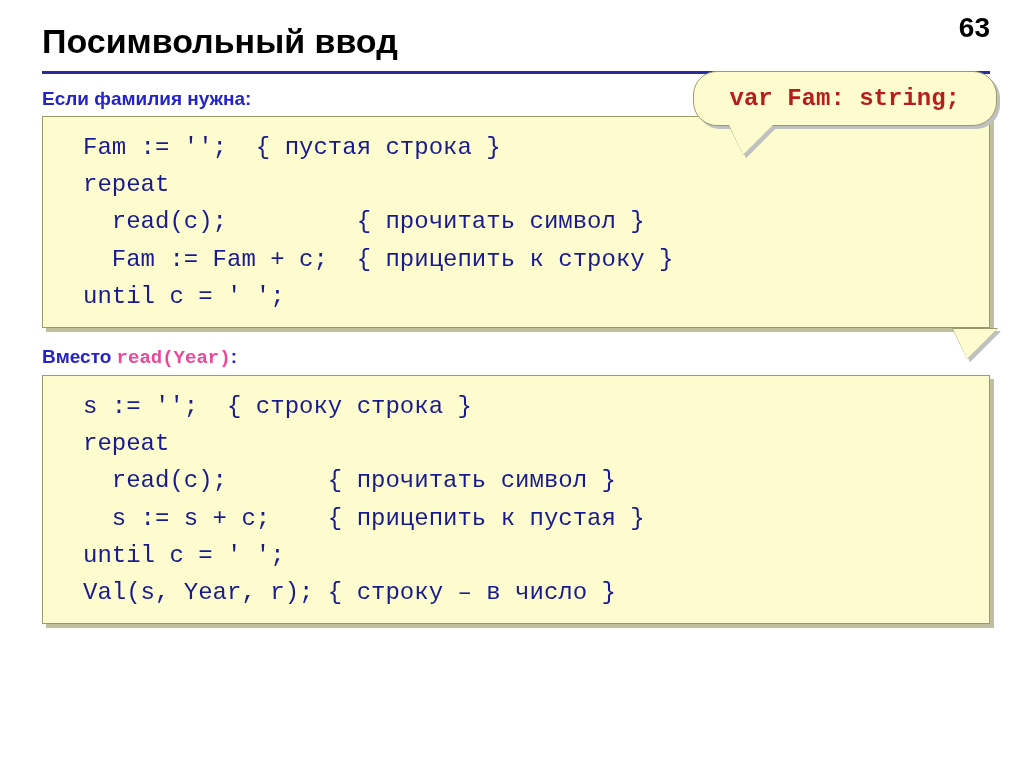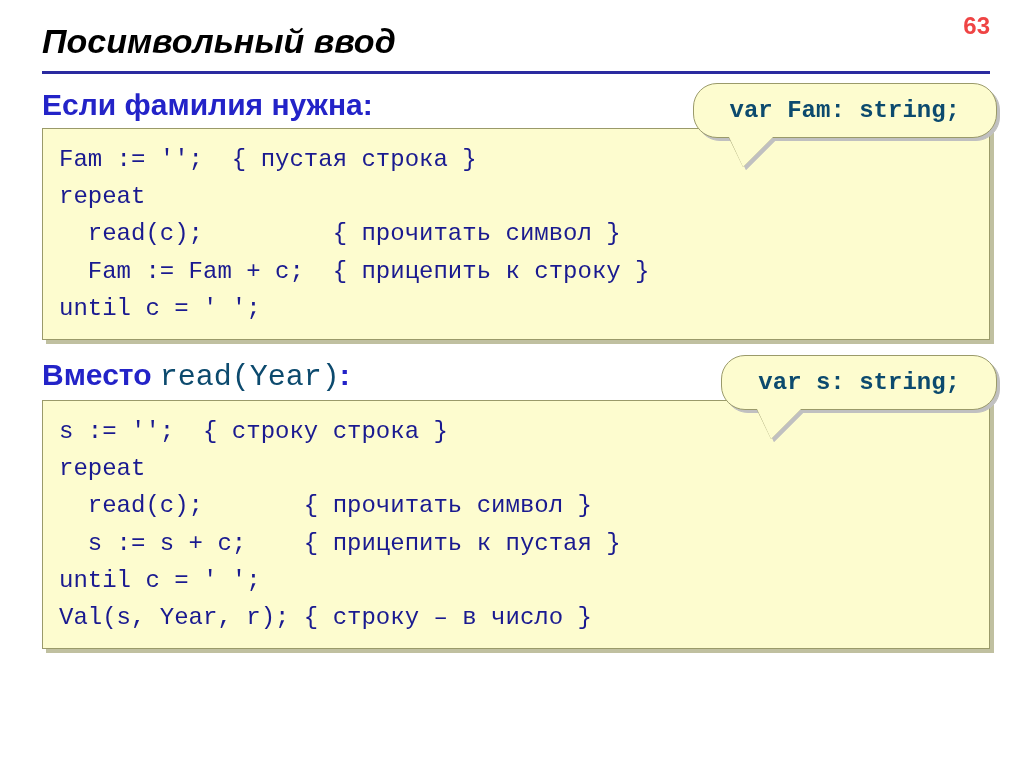--- a/index.html
+++ b/index.html
@@ -13,75 +13,74 @@
     overflow: hidden;
   }
   .page {
     padding: 18px 34px 0 42px;
     position: relative;
   }
   .pagenum {
     position: absolute;
     top: 12px;
     right: 34px;
-    font-size: 24px;
+    font-size: 28px;
     font-weight: bold;
-    color: #ef4444;
+    color: #000000;
   }
   .title {
     font-size: 34px;
     font-weight: bold;
     color: #000;
     margin: 4px 0 10px 0;
-    font-style: italic;
   }
   .title-rule {
     border: none;
     border-top: 3px solid #2a2aa0;
     margin: 0 0 14px 0;
   }
   .subhead {
-    font-size: 30px;
+    font-size: 19px;
     font-weight: bold;
     color: #2323c8;
     margin: 8px 0 6px 0;
   }
   .subhead .mono {
     font-family: "Courier New", monospace;
-    font-weight: normal;
-    color: #0c4a6e;
+    font-weight: bold;
+    color: #ec4899;
   }
   .codebox {
     position: relative;
     background: #fdfccf;
     border: 1px solid #9a9a6a;
     box-shadow: 4px 4px 0 #c0c0a0;
     padding: 12px 16px 12px 16px;
     font-family: "Courier New", monospace;
     font-size: 24px;
     line-height: 1.55;
     color: #1a1a90;
     margin-bottom: 18px;
   }
-  .code-line { white-space: pre; }
+  .code-line { white-space: pre; margin-left: 24px; }
   .callout-wrap {
     position: absolute;
     right: -8px;
     top: -46px;
     filter: drop-shadow(3px 3px 0 #c0c0c0);
   }
   .callout {
     background: #fdfccf;
     border: 1px solid #9a9a6a;
     border-radius: 24px;
     padding: 8px 36px;
     font-family: "Courier New", monospace;
     font-size: 24px;
     font-weight: bold;
-    color: #0c4a6e;
+    color: #b91c1c;
     white-space: pre;
   }
   .callout-tail {
     width: 0;
     height: 0;
     border-left: 14px solid transparent;
     border-right: 30px solid transparent;
     border-top: 30px solid #fdfccf;
     margin-left: 36px;
     margin-top: -1px;
@@ -118,21 +117,20 @@
     <div class="code-line">  Fam := Fam + c;  { прицепить к строку }</div>
     <div class="code-line">until c = ' ';</div>
   </div>
 
   <div class="subhead">
     <span>Вместо </span><span class="mono">read(Year)</span><span>:</span>
   </div>
 
   <div class="codebox">
     <div class="callout-wrap">
-      <div class="callout">var s: string;</div>
       <div class="callout-tail"></div>
     </div>
     <div class="code-line">s := '';  { строку строка }</div>
     <div class="code-line">repeat</div>
     <div class="code-line">  read(c);       { прочитать символ }</div>
     <div class="code-line">  s := s + c;    { прицепить к пустая }</div>
     <div class="code-line">until c = ' ';</div>
     <div class="code-line">Val(s, Year, r); { строку – в число }</div>
   </div>
 </div>

